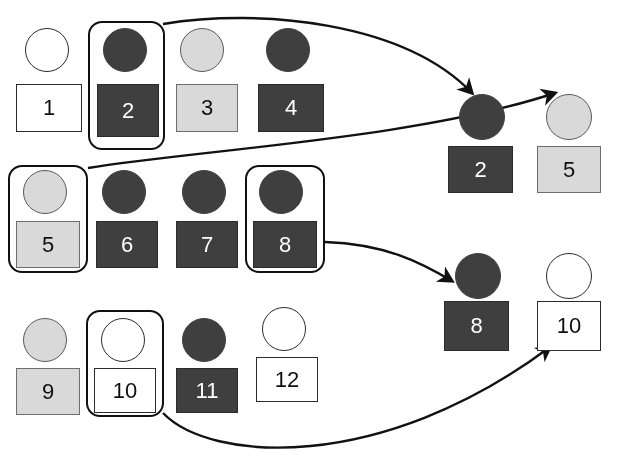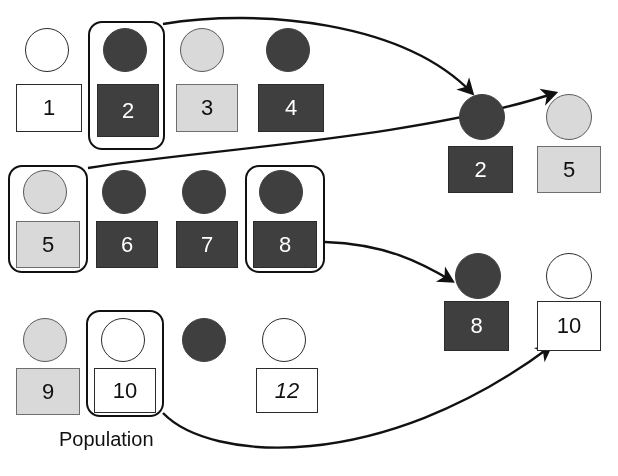--- a/index.html
+++ b/index.html
@@ -113,23 +113,24 @@
   </div>
 
   <div class="selframe" style="left:86px;top:310px;width:78px;height:107px;"></div>
   <div class="unit sw-white" style="left:94px;top:318px;width:68px;height:100px;">
     <div class="circle" style="left:7px;top:0;width:44px;height:44px;"></div>
     <div class="box" style="left:0;top:50px;width:62px;height:45px;">10</div>
   </div>
 
   <div class="unit sw-dark" style="left:176px;top:318px;width:68px;height:100px;">
     <div class="circle" style="left:6px;top:0;width:44px;height:44px;"></div>
+    <div class="box" style="left:0;top:50px;width:62px;height:45px;">11</div>
   </div>
 
-  <div class="unit sw-white" style="left:256px;top:318px;width:68px;height:100px;font-style:italic;">
+  <div class="unit sw-white" style="left:256px;top:307px;width:68px;height:100px;">
     <div class="circle" style="left:6px;top:0;width:44px;height:44px;"></div>
     <div class="box" style="left:0;top:50px;width:62px;height:45px;">12</div>
   </div>
 
   <div class="unit sw-dark" style="left:448px;top:94px;width:68px;height:100px;">
     <div class="circle" style="left:11px;top:0;width:46px;height:46px;"></div>
     <div class="box" style="left:0;top:52px;width:65px;height:47px;">2</div>
   </div>
 
   <div class="unit sw-light" style="left:537px;top:94px;width:68px;height:100px;">
@@ -141,15 +142,14 @@
   <div class="unit sw-dark" style="left:444px;top:253px;width:68px;height:100px;">
     <div class="circle" style="left:11px;top:0;width:46px;height:46px;"></div>
     <div class="box" style="left:0;top:48px;width:65px;height:50px;">8</div>
   </div>
 
   <div class="unit sw-white" style="left:537px;top:253px;width:68px;height:100px;">
     <div class="circle" style="left:9px;top:0;width:46px;height:46px;"></div>
     <div class="box" style="left:0;top:48px;width:64px;height:50px;">10</div>
   </div>
 
-  <div class="caption" style="left:59px;top:428px;">Population</div>
 
 </div>
 
 </body></html>

